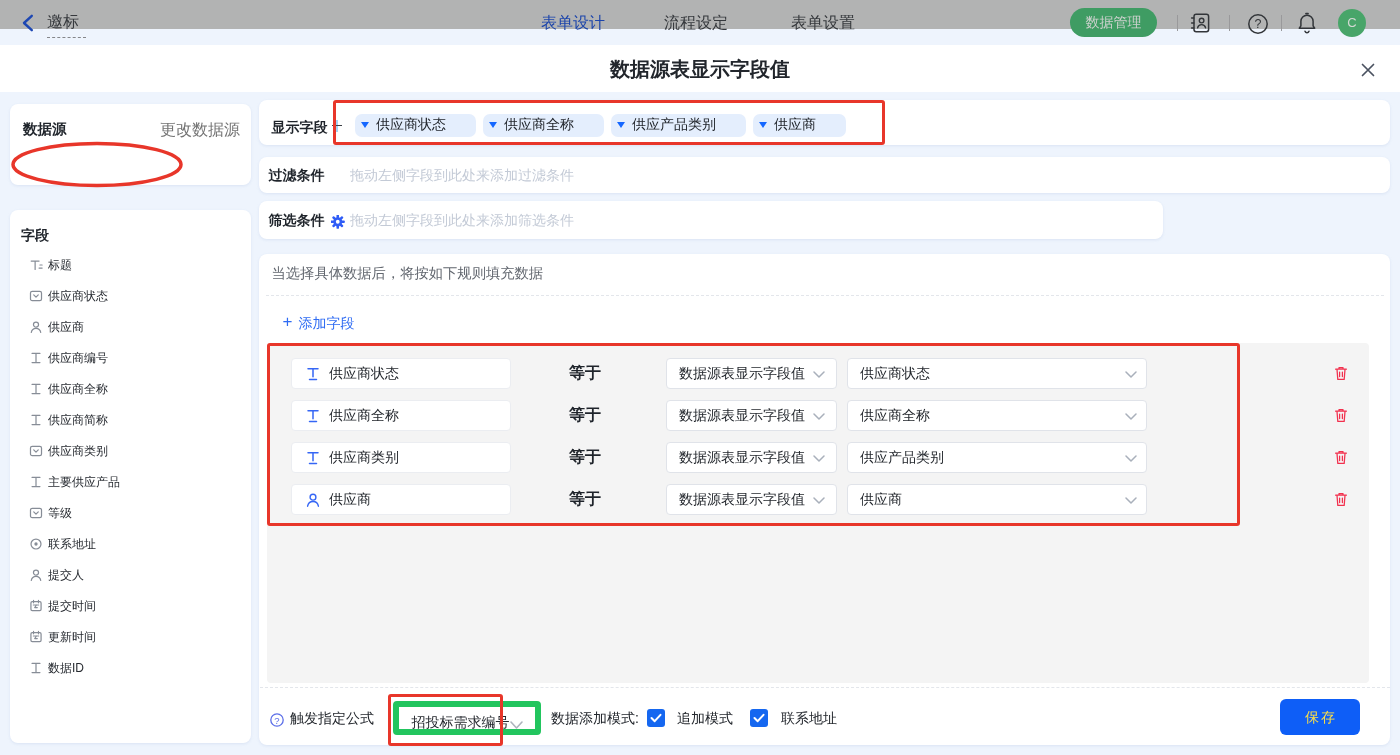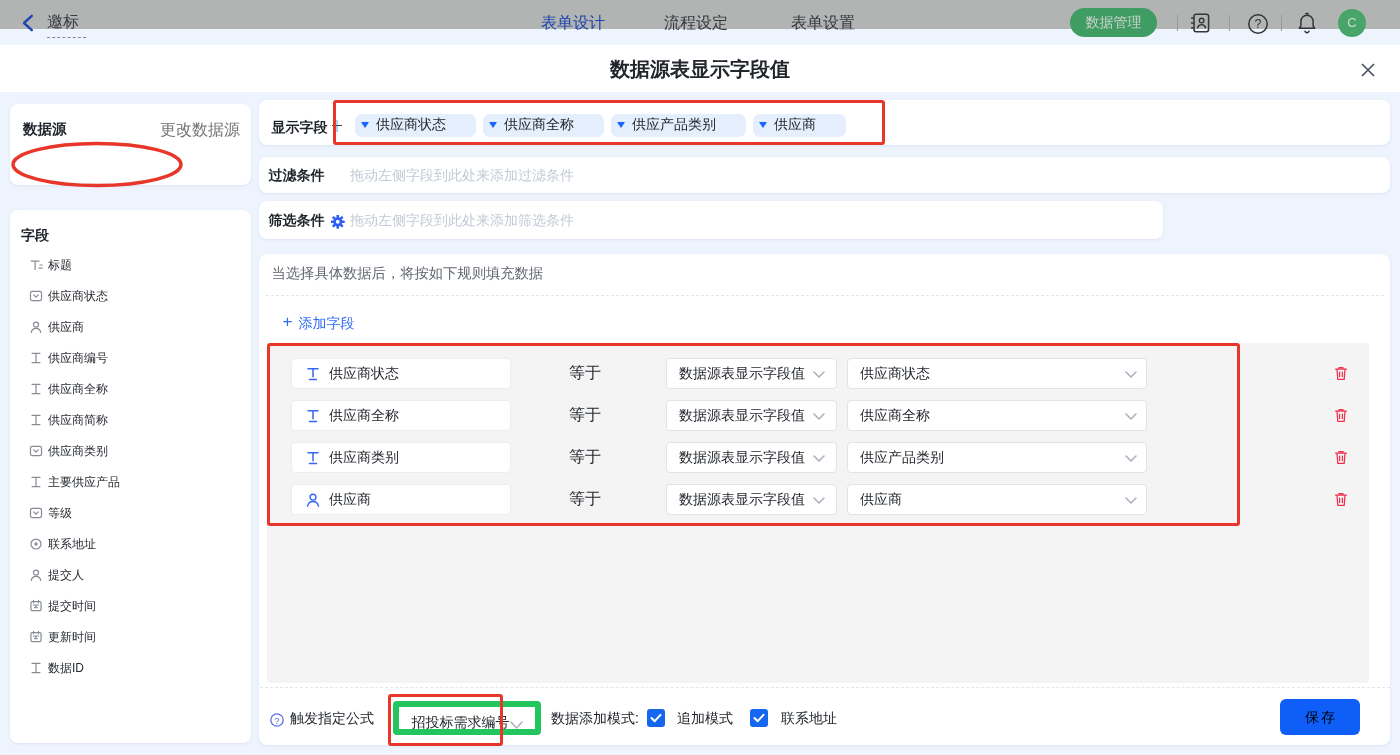--- a/index.html
+++ b/index.html
@@ -12,21 +12,21 @@
 .vsep{position:absolute;top:15px;width:1px;height:16px;background:#99999b}
 
 #mhead{position:absolute;left:0;top:45px;width:1400px;height:47px;background:#fff}
 
 .frow{position:absolute;left:29px;height:32px;display:flex;align-items:center;gap:5px;font-size:12px;color:#262a30}
 
 .chip{position:absolute;top:0;height:23px;background:#e4eefd;border-radius:7px;display:flex;align-items:center;padding-left:6px;font-size:14px;color:#22262c}
 .chip .tri{width:0;height:0;border-left:4.5px solid transparent;border-right:4.5px solid transparent;border-top:6.5px solid #1567ff;margin-right:7.5px}
 
 .fbox{position:absolute;left:0;top:0;width:219.5px;height:31px;background:#fff;border:1px solid #ebedf1;border-radius:4px;display:flex;align-items:center;padding-left:13px;gap:8px}
-.dengyu{position:absolute;left:278px;top:5px;font-weight:400;font-size:16px;color:#1f242b;white-space:nowrap}
+.dengyu{position:absolute;left:278px;top:5px;font-weight:700;font-size:16px;color:#1f242b;white-space:nowrap}
 .sel{position:absolute;top:0;height:31px;background:#fff;border:1px solid #e0e3e9;border-radius:4px;display:flex;align-items:center;padding-left:12px;font-size:14px;color:#23272d}
 .sel .sc{position:absolute;top:12px}
 .redbox{position:absolute;border:3px solid #e8362a;border-radius:3px}
 .lbl{font-weight:700;font-size:14px;color:#1f242b}
 .ph{color:#c3cad6;font-size:14px}
 .cb{position:absolute;width:18px;height:18px;border-radius:3px;background:#1567f0;display:flex;align-items:center;justify-content:center}
 </style></head><body>
 
 <div id="topbar">
  <div class="ab" style="left:21px;top:13.5px">
@@ -383,13 +383,13 @@
       <path d="M1.5 5l3.2 3.2L10.5 1.8" fill="none" stroke="#fff" stroke-width="2" stroke-linecap="round" stroke-linejoin="round"></path>
     </svg>
   </div>
 <div class="ab" style="left:677px;top:710px">追加模式</div>
 <div class="cb" style="left:750px;top:709px">
     <svg width="12" height="10" viewBox="0 0 12 10" style="">
       <path d="M1.5 5l3.2 3.2L10.5 1.8" fill="none" stroke="#fff" stroke-width="2" stroke-linecap="round" stroke-linejoin="round"></path>
     </svg>
   </div>
 <div class="ab" style="left:781px;top:710px">联系地址</div>
-<div class="ab" style="left:1280px;top:699px;width:80px;height:36px;border-radius:6px;background:#0e5ef7;color:#000000;text-align:center;line-height:36px;letter-spacing:2px;padding-left:2px">保存</div>
+<div class="ab" style="left:1280px;top:699px;width:80px;height:36px;border-radius:6px;background:#0e5ef7;color:#fde047;text-align:center;line-height:36px;letter-spacing:2px;padding-left:2px">保存</div>
 
 </body></html>

